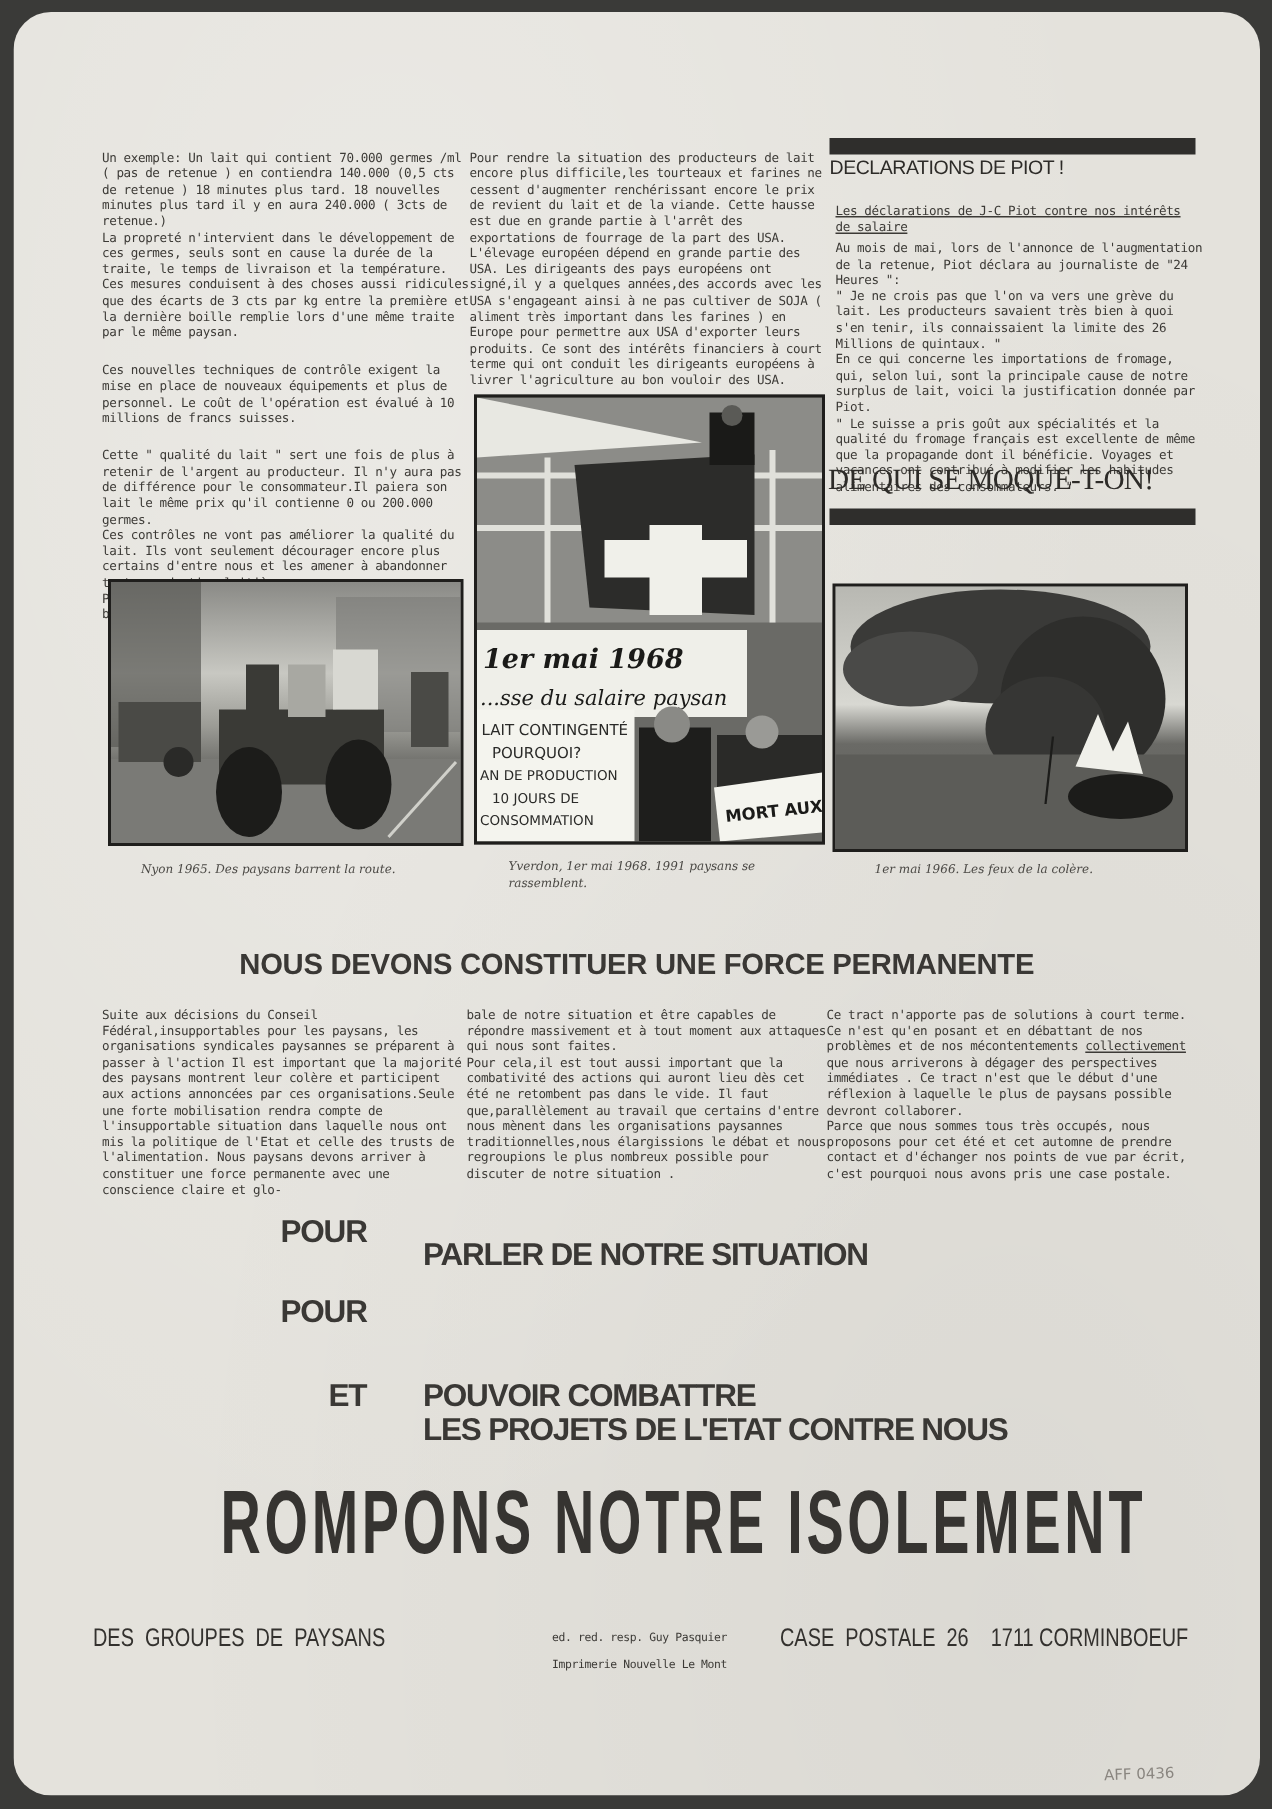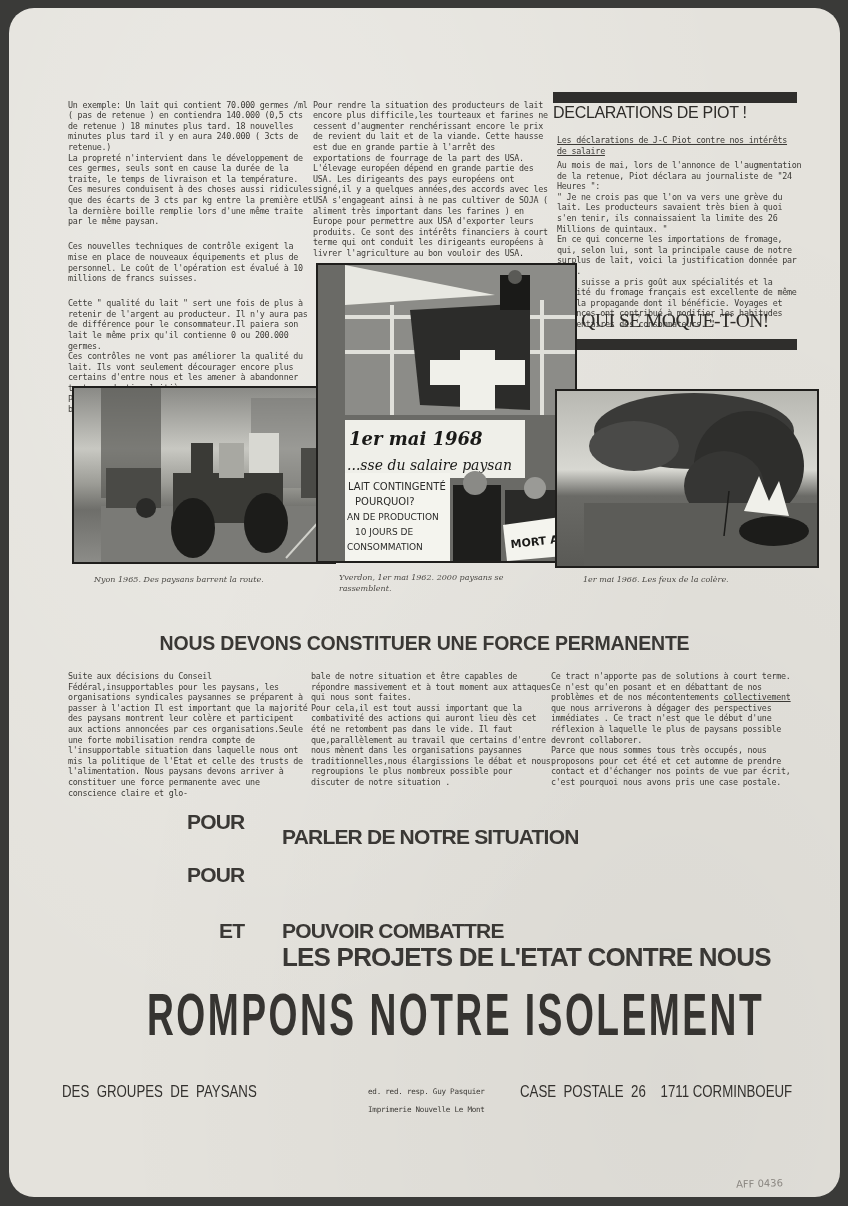--- a/index.html
+++ b/index.html
@@ -21,21 +21,21 @@
   }
   .abs { position: absolute; }
   .col-text p { margin: 0 0 4px 0; }
   .heavy {
     font-family: "Liberation Sans", "DejaVu Sans", sans-serif; font-weight: bold; color: #3a3835;
   }
   .thin-head {
     font-family: "Liberation Sans", "DejaVu Sans", sans-serif; color: #2d2b28;
   }
   .bar { position: absolute; background: #2f2e2c; }
-  .photo { position: absolute; border: 2px solid #1f1e1c; overflow: hidden; padding-left: 27px; }
+  .photo { position: absolute; border: 2px solid #1f1e1c; overflow: hidden; }
   .caption {
     font-family: "DejaVu Serif", "Liberation Serif", serif; font-style: italic;
     font-size: 8px; line-height: 11px; color: #4a4844; white-space: pre-line;
   }
   .underline { text-decoration: underline; }
   .condensed {
     font-family: "Liberation Sans", "DejaVu Sans", sans-serif; font-weight: bold;
     color: #363431; transform-origin: left top;
   }
   .narrow {
@@ -56,21 +56,21 @@
     <p>Cette " qualité du lait " sert une fois de plus à retenir de l'argent au producteur. Il n'y aura pas de différence pour le consommateur.Il paiera son lait le même prix qu'il contienne 0 ou 200.000 germes.
 Ces contrôles ne vont pas améliorer la qualité du lait. Ils vont seulement décourager encore plus certains d'entre nous et les amener à abandonner toute production laitière
 Pour nous il est toujours plus clair que c'est le but que cherchent les autorités.</p>
   </div>
 
   <div class="abs mono col-text" style="left:304px; top:81px; width:240px;">
     <p>Pour rendre la situation des producteurs de lait encore plus difficile,les tourteaux et farines ne cessent d'augmenter renchérissant encore le prix de revient du lait et de la viande. Cette hausse est due en grande partie à l'arrêt des exportations de fourrage de la part des USA. L'élevage européen dépend en grande partie des USA. Les dirigeants des pays européens ont signé,il y a quelques années,des accords avec les USA s'engageant ainsi à ne pas cultiver de SOJA ( aliment très important dans les farines ) en Europe pour permettre aux USA d'exporter leurs produits. Ce sont des intérêts financiers à court terme qui ont conduit les dirigeants européens à livrer l'agriculture au bon vouloir des USA.</p>
   </div>
 
   <div class="bar" style="left:544px; top:84px; width:244px; height:11px;"></div>
-  <div class="abs thin-head" style="left:544px; top:96px; width:250px; font-size:16px; letter-spacing:-0.3px;">DECLARATIONS DE PIOT !</div>
+  <div class="abs thin-head" style="left:544px; top:96px; width:250px; font-size:13px; letter-spacing:-0.3px;">DECLARATIONS DE PIOT !</div>
   <div class="abs mono underline" style="left:548px; top:127px; width:240px;">Les déclarations de J-C Piot contre nos intérêts de salaire</div>
   <div class="abs mono" style="left:548px; top:152px; width:246px;">Au mois de mai, lors de l'annonce de l'augmentation de la retenue, Piot déclara au journaliste de "24 Heures ":
 " Je ne crois pas que l'on va vers une grève du lait. Les producteurs savaient très bien à quoi s'en tenir, ils connaissaient la limite des 26 Millions de quintaux. "
 En ce qui concerne les importations de fromage, qui, selon lui, sont la principale cause de notre surplus de lait, voici la justification donnée par Piot.
 " Le suisse a pris goût aux spécialités et la qualité du fromage français est excellente de même que la propagande dont il bénéficie. Voyages et vacances ont contribué à modifier les habitudes alimentaires des consommateurs. "</div>
   <div class="abs thin-head" style="left:543px; top:302px; width:260px; font-size:19.5px; letter-spacing:-0.5px;font-family:Liberation Serif, serif;">DE QUI SE MOQUE-T-ON!</div>
   <div class="bar" style="left:544px; top:331px; width:244px; height:11px;"></div>
 
   <div class="photo" style="left:63px; top:378px; width:233px; height:174px; background:linear-gradient(180deg,#8a8a86 0%,#c8c8c2 35%,#9c9c96 55%,#6e6e6a 70%,#8c8c88 100%);">
     <svg width="233" height="174" viewBox="0 0 233 174">
@@ -128,40 +128,40 @@
       <ellipse cx="50" cy="55" rx="45" ry="25" fill="#4a4a48"></ellipse>
       <ellipse cx="140" cy="95" rx="40" ry="35" fill="#363634"></ellipse>
       <rect x="0" y="112" width="233" height="63" fill="#5c5c58"></rect>
       <path d="M160,120 L175,85 L185,110 L195,90 L205,125 Z" fill="#f0f0ea"></path>
       <ellipse cx="190" cy="140" rx="35" ry="15" fill="#1c1c1a"></ellipse>
       <line x1="145" y1="100" x2="140" y2="145" stroke="#1c1c1a" stroke-width="1.5"></line>
     </svg>
   </div>
 
   <div class="abs caption" style="left:85px; top:566px; width:220px;">Nyon 1965. Des paysans barrent la route.</div>
-  <div class="abs caption" style="left:330px; top:564px; width:210px;">Yverdon, 1er mai 1962. 2000 paysans se
+  <div class="abs caption" style="left:330px; top:564px; width:210px;">Yverdon, 1er mai 1968. 1991 paysans se
 rassemblent.</div>
   <div class="abs caption" style="left:574px; top:566px; width:220px;">1er mai 1966. Les feux de la colère.</div>
 
   <div class="abs heavy" style="left:0; top:624px; width:831px; text-align:center; font-size:19.5px; letter-spacing:-0.2px;">NOUS DEVONS CONSTITUER UNE FORCE PERMANENTE</div>
 
   <div class="abs mono" style="left:59px; top:663px; width:244px;">Suite aux décisions du Conseil Fédéral,insupportables pour les paysans, les organisations syndicales paysannes se préparent à passer à l'action Il est important que la majorité des paysans montrent leur colère et participent aux actions annoncées par ces organisations.Seule une forte mobilisation rendra compte de l'insupportable situation dans laquelle nous ont mis la politique de l'Etat et celle des trusts de l'alimentation. Nous paysans devons arriver à constituer une force permanente avec une conscience claire et glo-</div>
   <div class="abs mono" style="left:302px; top:663px; width:240px;">bale de notre situation et être capables de répondre massivement et à tout moment aux attaques qui nous sont faites.
 Pour cela,il est tout aussi important que la combativité des actions qui auront lieu dès cet été ne retombent pas dans le vide. Il faut que,parallèlement au travail que certains d'entre nous mènent dans les organisations paysannes traditionnelles,nous élargissions le débat et nous regroupions le plus nombreux possible pour discuter de notre situation .</div>
   <div class="abs mono" style="left:542px; top:663px; width:248px;"><span>Ce tract n'apporte pas de solutions à court terme. Ce n'est qu'en posant et en débattant de nos problèmes et de nos mécontentements </span><span class="underline">collectivement</span><span> que nous arriverons à dégager des perspectives immédiates . Ce tract n'est que le début d'une réflexion à laquelle le plus de paysans possible devront collaborer.
 Parce que nous sommes tous très occupés, nous proposons pour cet été et cet automne de prendre contact et d'échanger nos points de vue par écrit, c'est pourquoi nous avons pris une case postale.</span></div>
 
   <div class="abs heavy" style="left:178px; top:802px; font-size:21px; letter-spacing:-0.8px;">POUR</div>
   <div class="abs heavy" style="left:273px; top:802px; font-size:21px; letter-spacing:-0.8px;margin-top:15px;">PARLER DE NOTRE SITUATION</div>
 
   <div class="abs heavy" style="left:178px; top:855px; font-size:21px; letter-spacing:-0.8px;">POUR</div>
 
   <div class="abs heavy" style="left:210px; top:911px; font-size:21px; letter-spacing:-0.8px;">ET</div>
   <div class="abs heavy" style="left:273px; top:911px; font-size:21px; letter-spacing:-0.8px;">POUVOIR COMBATTRE</div>
-  <div class="abs heavy" style="left:273px; top:934px; font-size:26px; letter-spacing:-0.8px;">LES PROJETS DE L'ETAT CONTRE NOUS</div>
+  <div class="abs heavy" style="left:273px; top:934px; font-size:21px; letter-spacing:-0.8px;">LES PROJETS DE L'ETAT CONTRE NOUS</div>
 
   <div class="abs condensed" style="left:138px; top:974px; font-size:60px; line-height:66px; letter-spacing:4px; white-space:nowrap; transform:scaleX(0.62);">ROMPONS NOTRE ISOLEMENT</div>
 
   <div class="abs narrow" style="left:53px; top:1074px; font-size:17px; transform:scaleX(0.78); white-space:pre;">DES  GROUPES  DE  PAYSANS</div>
   <div class="abs mono" style="left:359px; top:1079px; font-size:7.6px; white-space:nowrap;">ed. red. resp. Guy Pasquier</div>
   <div class="abs mono" style="left:359px; top:1097px; font-size:7.6px; white-space:nowrap;">Imprimerie Nouvelle Le Mont</div>
   <div class="abs narrow" style="left:511px; top:1074px; font-size:17px; transform:scaleX(0.78); white-space:pre;">CASE  POSTALE  26    1711 CORMINBOEUF</div>
 
   <div class="abs" style="left:727px; top:1170px; font-family:'DejaVu Sans', sans-serif; font-size:10px; color:#8a8680; transform:rotate(-2deg);">AFF 0436</div>
 </div>

